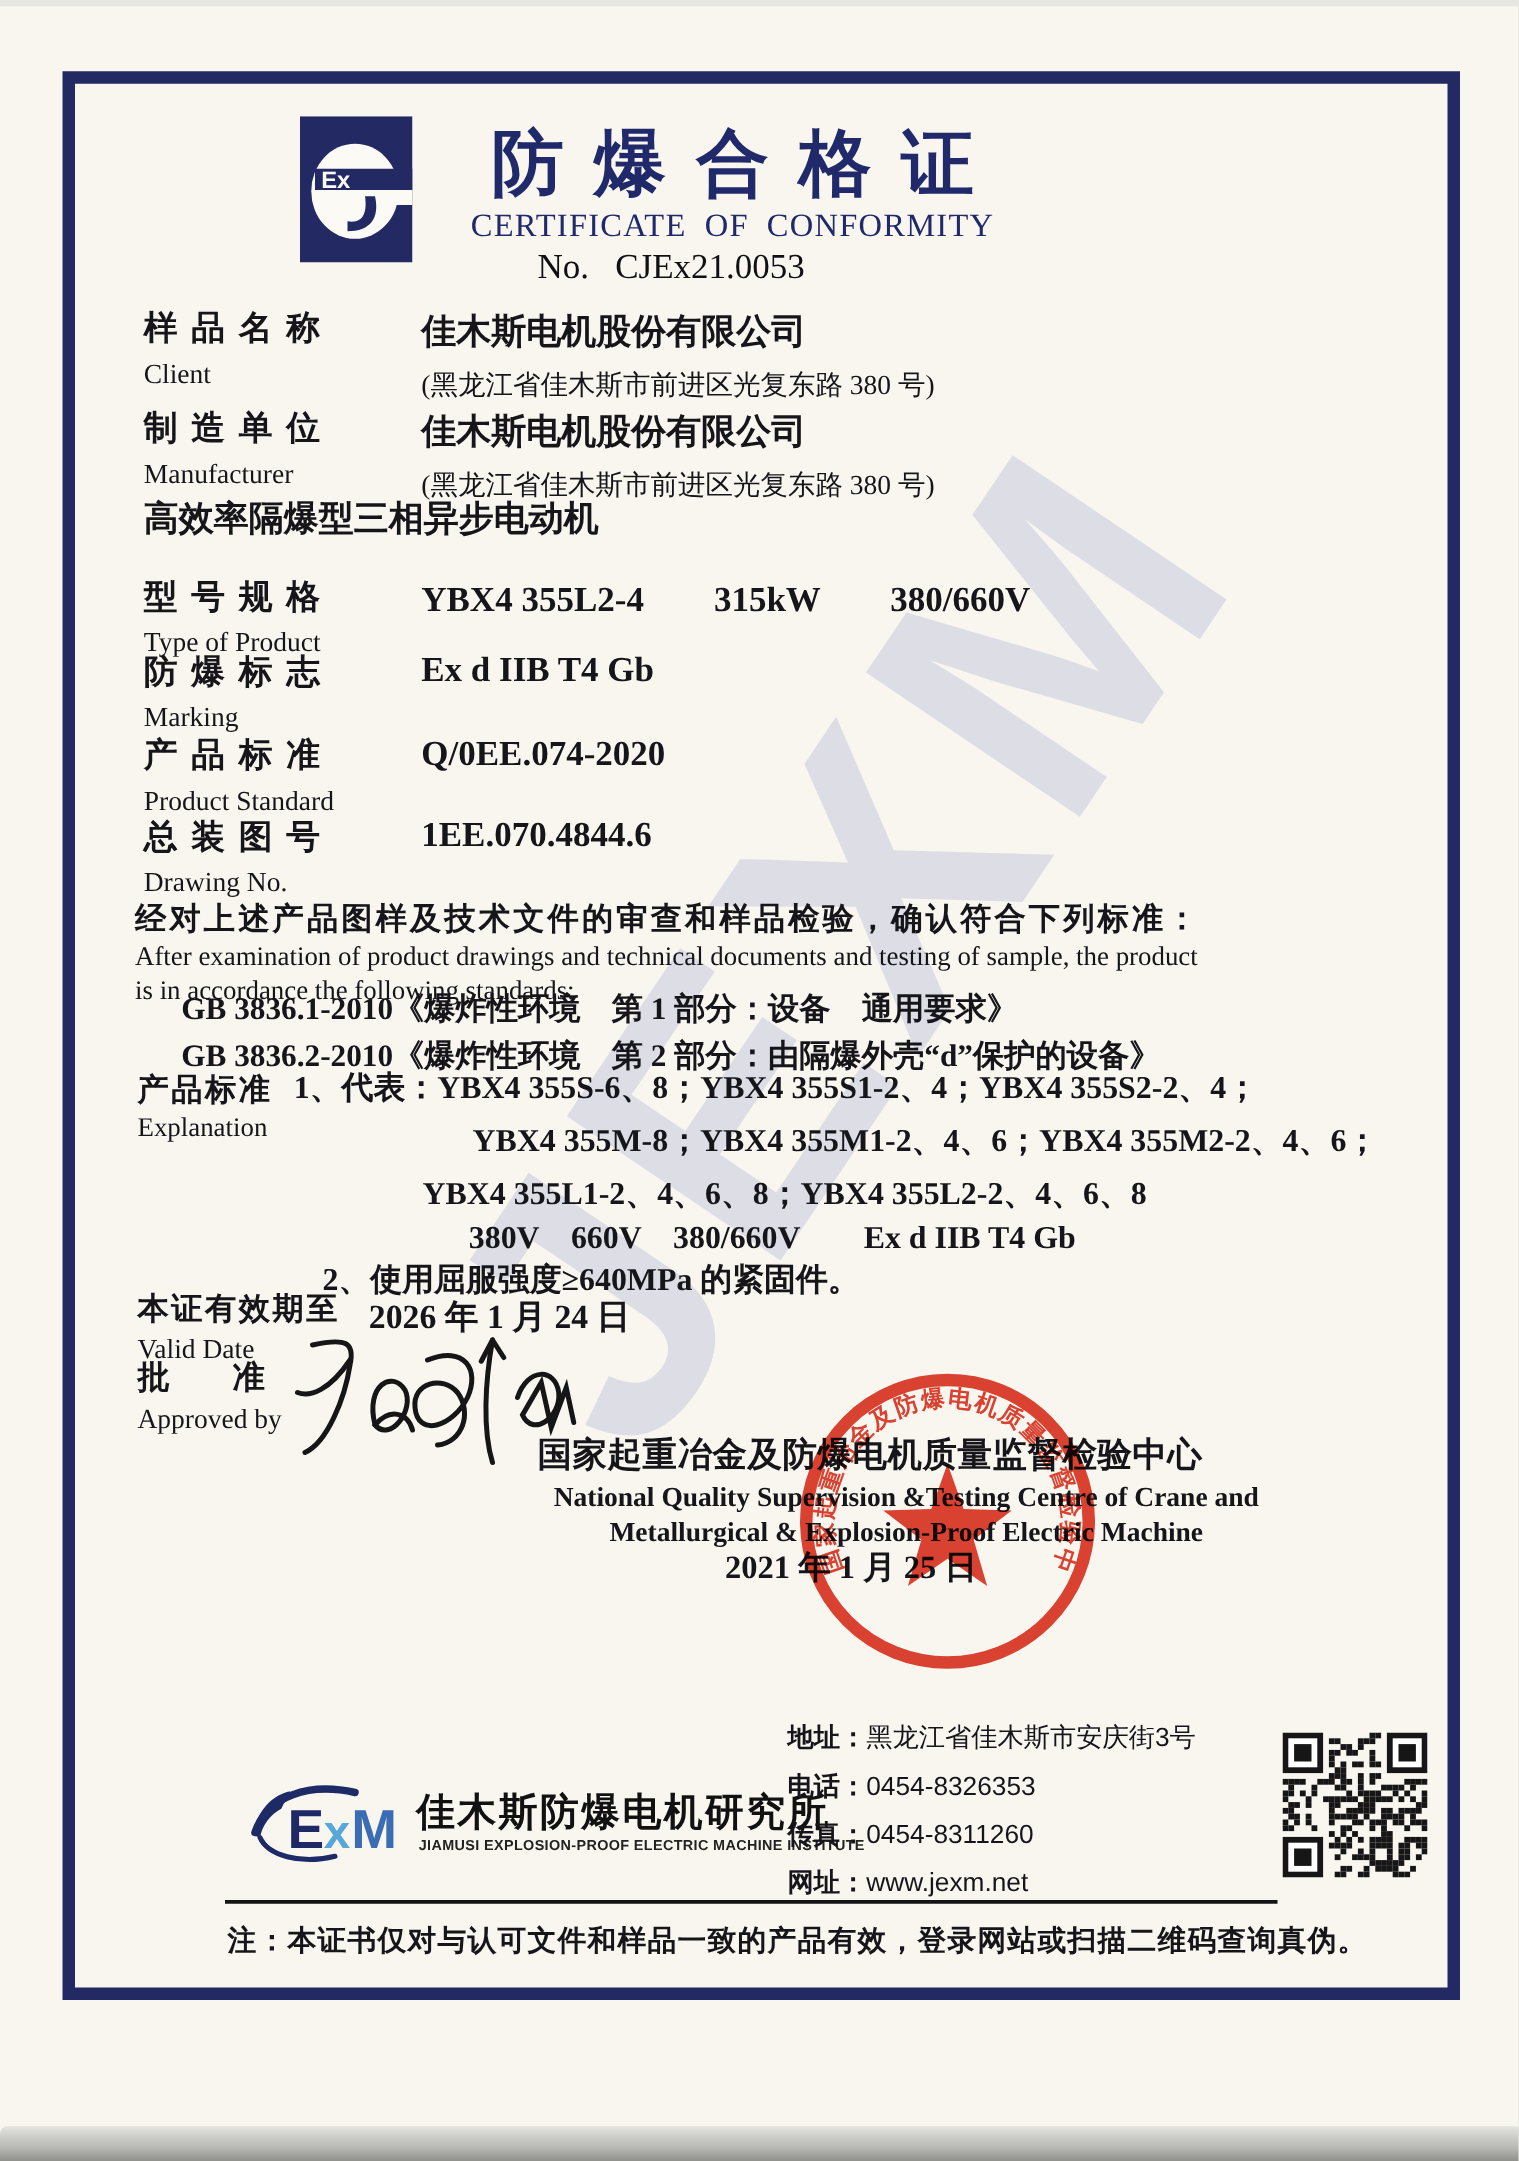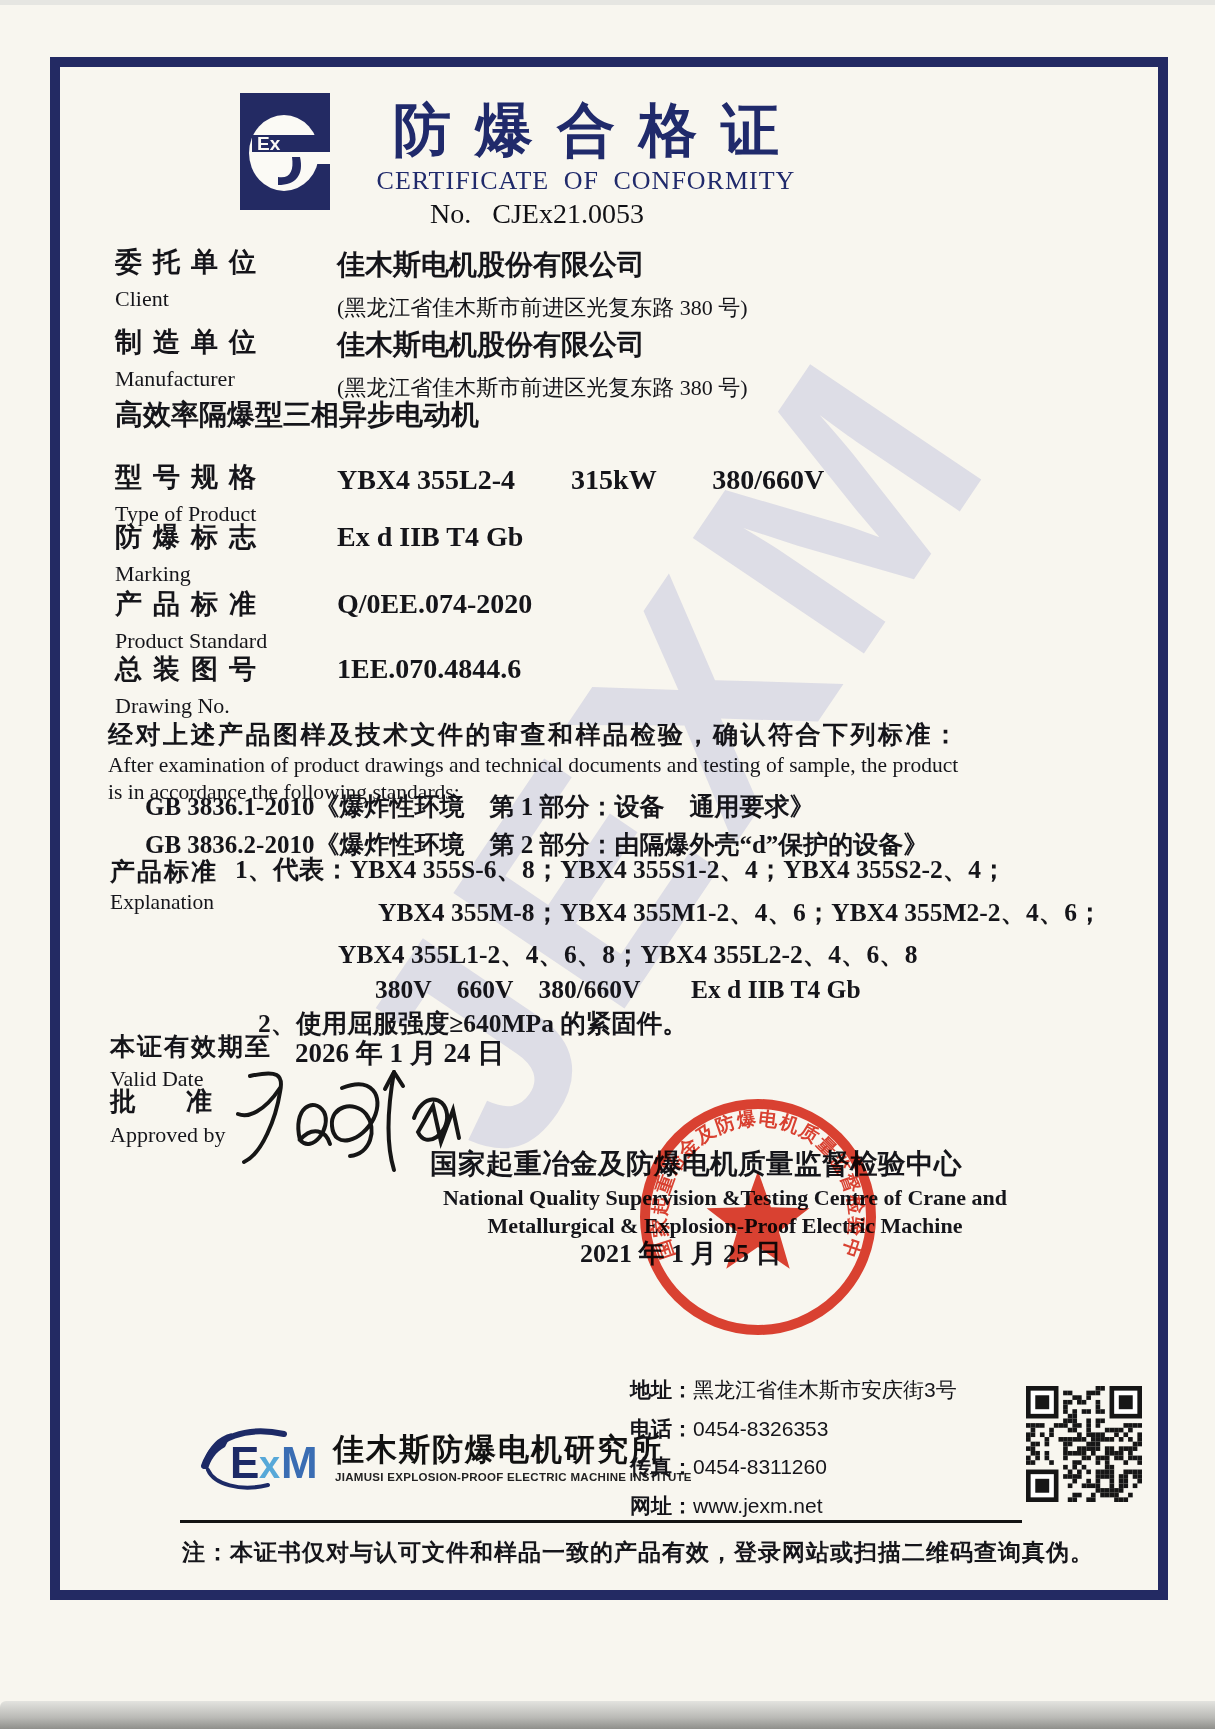--- a/index.html
+++ b/index.html
@@ -86,21 +86,21 @@
     <rect x="62" y="59" width="28" height="12" fill="#fbfaf5"></rect>
     <text x="17" y="57" font-family="Liberation Sans, sans-serif" font-size="19" font-weight="900" fill="#fbfaf5">Ex</text>
     <path d="M 60 64 C 64 82 56 92 38 92 L 38 84 C 50 86 54 78 52 64 Z" fill="#232a63"></path>
   </svg>
   <div class="abs h-title">防爆合格证</div>
   <div class="abs h-sub">CERTIFICATE OF CONFORMITY</div>
   <div class="abs h-no">No.   CJEx21.0053</div>
 
   <div class="row" style="top:244px">
     <div class="flabel">
-        <div class="cn">委托单位</div>
+        <div class="cn">样品名称</div>
       <div class="en">Client</div>
       </div>
     <div class="fval">
         <div class="v">佳木斯电机股份有限公司</div>
       <div class="n">(黑龙江省佳木斯市前进区光复东路 380 号)</div>
       </div>
   </div>
   <div class="row" style="top:324px">
     <div class="flabel">
         <div class="cn">制造单位</div>

